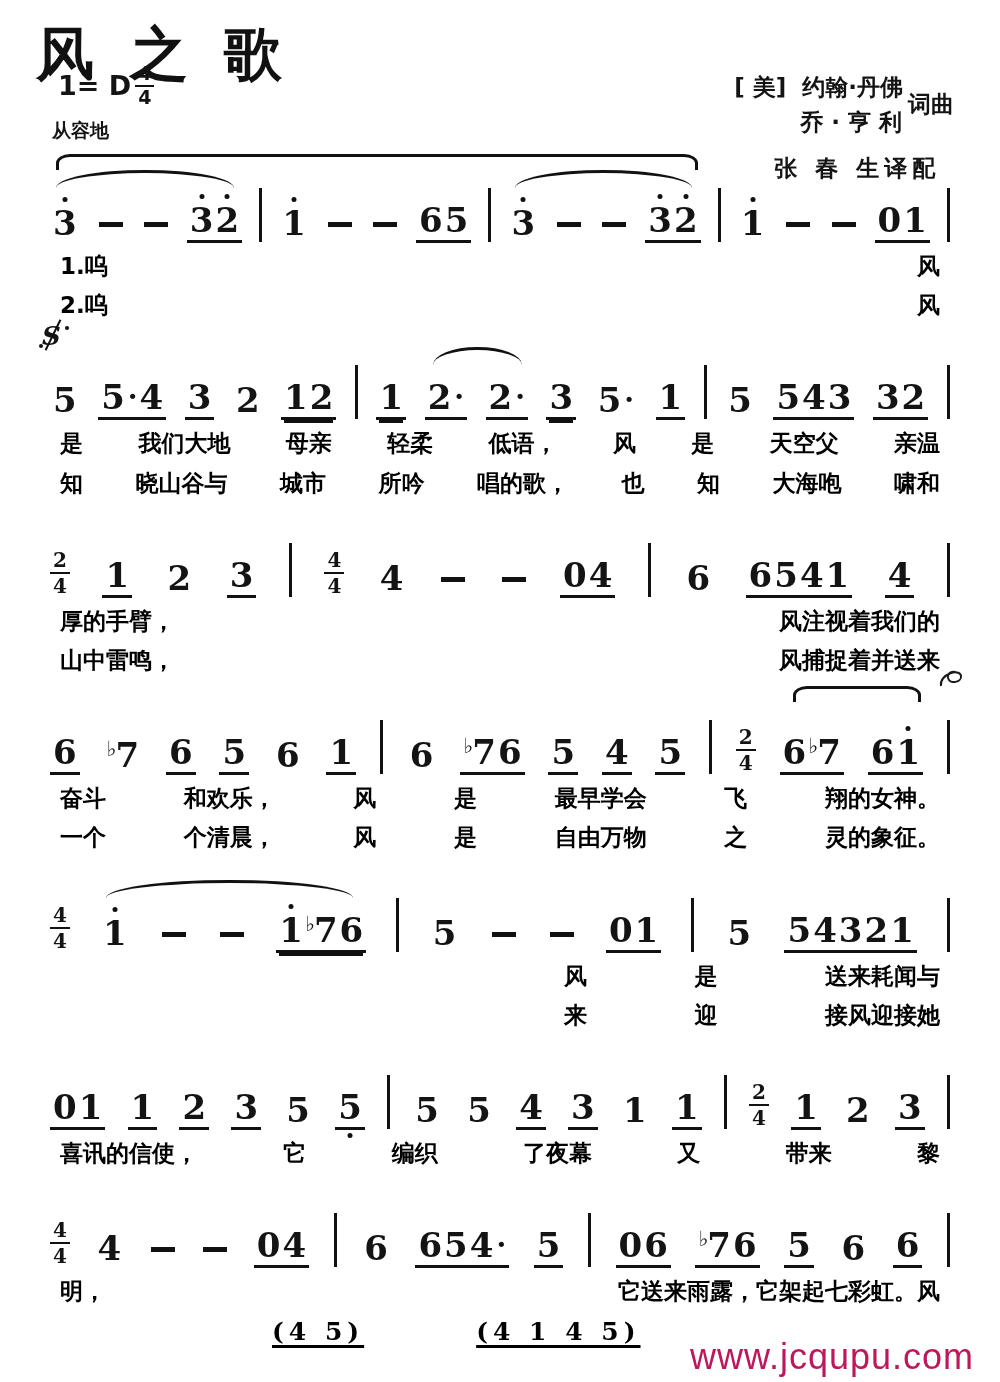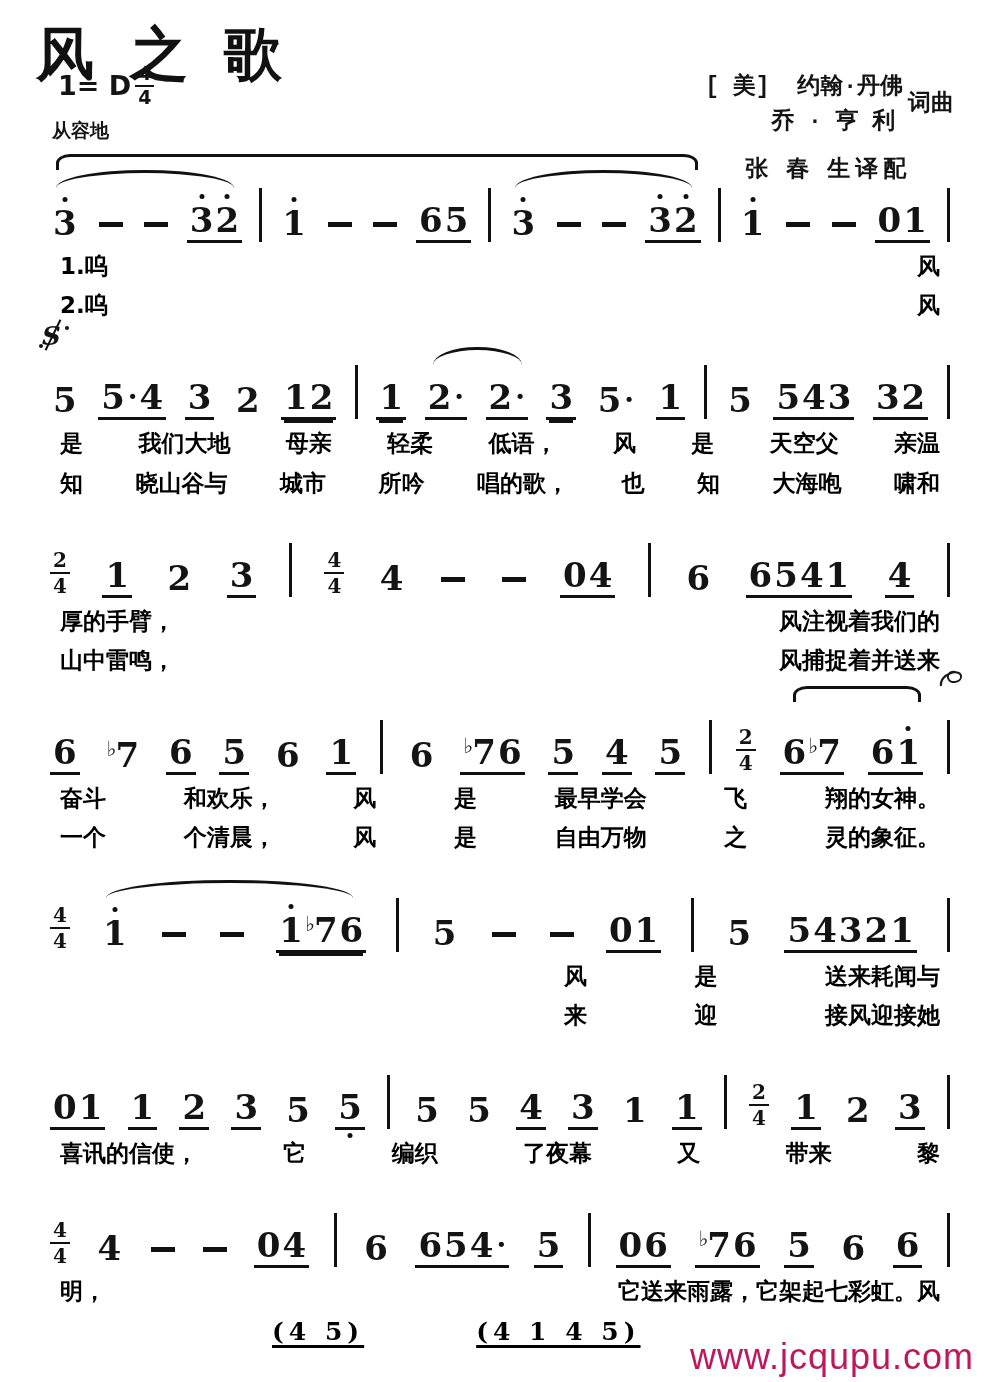--- a/index.html
+++ b/index.html
@@ -6,21 +6,21 @@
   .sheet{position:relative;width:1000px;height:1382px;background:#fff;overflow:hidden;
          color:#141414;font-family:"DejaVu Sans",sans-serif;box-sizing:border-box;}
   .title{margin:0;padding-top:16px;text-align:left;font-family:"DejaVu Serif",serif;
          font-weight:700;font-size:58px;letter-spacing:36px;padding-left:36px;color:#111;}
   .keysig{position:absolute;left:58px;top:64px;font-size:27px;font-weight:700;display:flex;align-items:center;gap:4px;}
   .frac{display:inline-flex;flex-direction:column;align-items:center;font-size:19px;line-height:1.05;font-weight:700;}
   .frac .den{border-top:2px solid #111;padding:1px 3px 0;}
   .frac .num{padding:0 3px 1px;}
   .tempo{position:absolute;left:52px;top:118px;font-size:19px;font-weight:700;}
   .credits{position:absolute;right:46px;top:70px;font-size:23px;font-weight:600;line-height:1.5;}
-  .cr-main{display:flex;align-items:center;font-family:Liberation Mono, monospace;}
+  .cr-main{display:flex;align-items:center;}
   .cr2{padding-left:66px;}
   .cr-suffix{margin-left:5px;}
   .cr-trans{margin-top:12px;padding-left:40px;letter-spacing:5px;}
   #score{position:absolute;left:50px;right:50px;top:160px;}
   .system{position:relative;margin-bottom:16px;}
   .notes{position:relative;display:flex;align-items:flex-end;justify-content:space-between;
          padding-top:28px;font-family:"DejaVu Serif",serif;font-weight:700;font-size:34px;line-height:1;}
   .grp{display:inline-flex;align-items:flex-end;padding:0 2px 3px;}
   .u1{border-bottom:3px solid #111;}
   .u2{border-bottom:3px solid #111;box-shadow:0 6px 0 -3px #111;}

